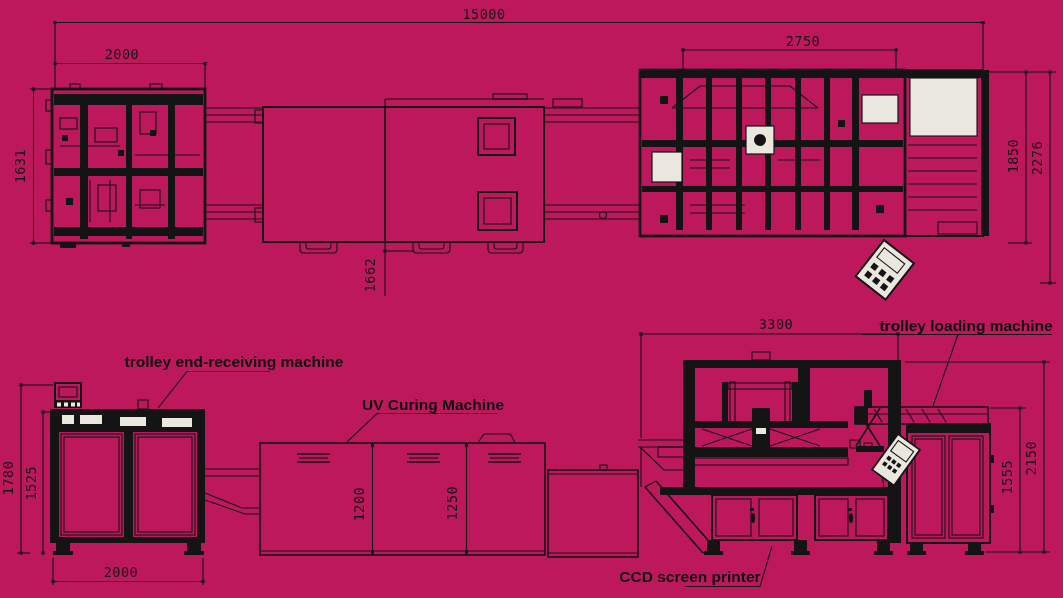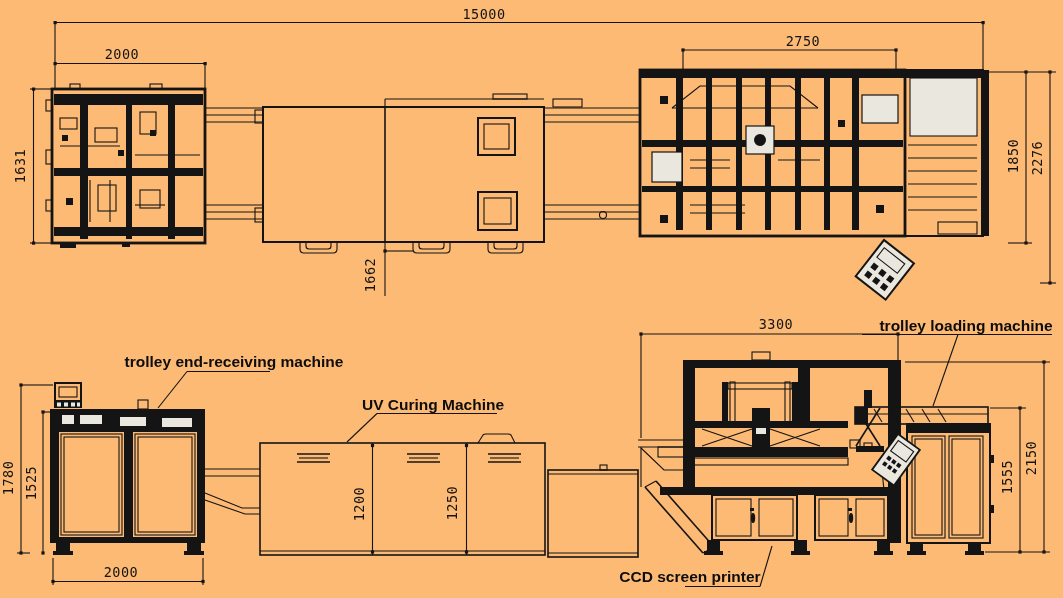--- a/index.html
+++ b/index.html
@@ -1,16 +1,16 @@
 <!DOCTYPE html>
 <html><head>
 <meta charset="utf-8">
 <style>
   html,body{margin:0;padding:0;background:#e9e7de;}
-  .stage{position:relative;width:1063px;height:598px;background:#fdba74;overflow:hidden;}
+  .stage{position:relative;width:1063px;height:598px;background:#be185d;overflow:hidden;}
   svg{display:block;}
   .ln{fill:none;stroke:#141414;stroke-width:1.1;}
   .lnT{fill:none;stroke:#141414;stroke-width:1.6;}
   .ln2{fill:none;stroke:#141414;stroke-width:2;}
   .ln3{fill:none;stroke:#141414;stroke-width:2.8;}
   .ink{fill:#141414;stroke:none;}
   .bgf{fill:#e9e7de;}
   .dim{font-family:"DejaVu Sans Mono",monospace;font-size:13.5px;letter-spacing:.5px;fill:#141414;}
   .lbl{font-family:"Liberation Sans",sans-serif;font-weight:700;font-size:15.5px;fill:#0d0d0d;}
 </style>

